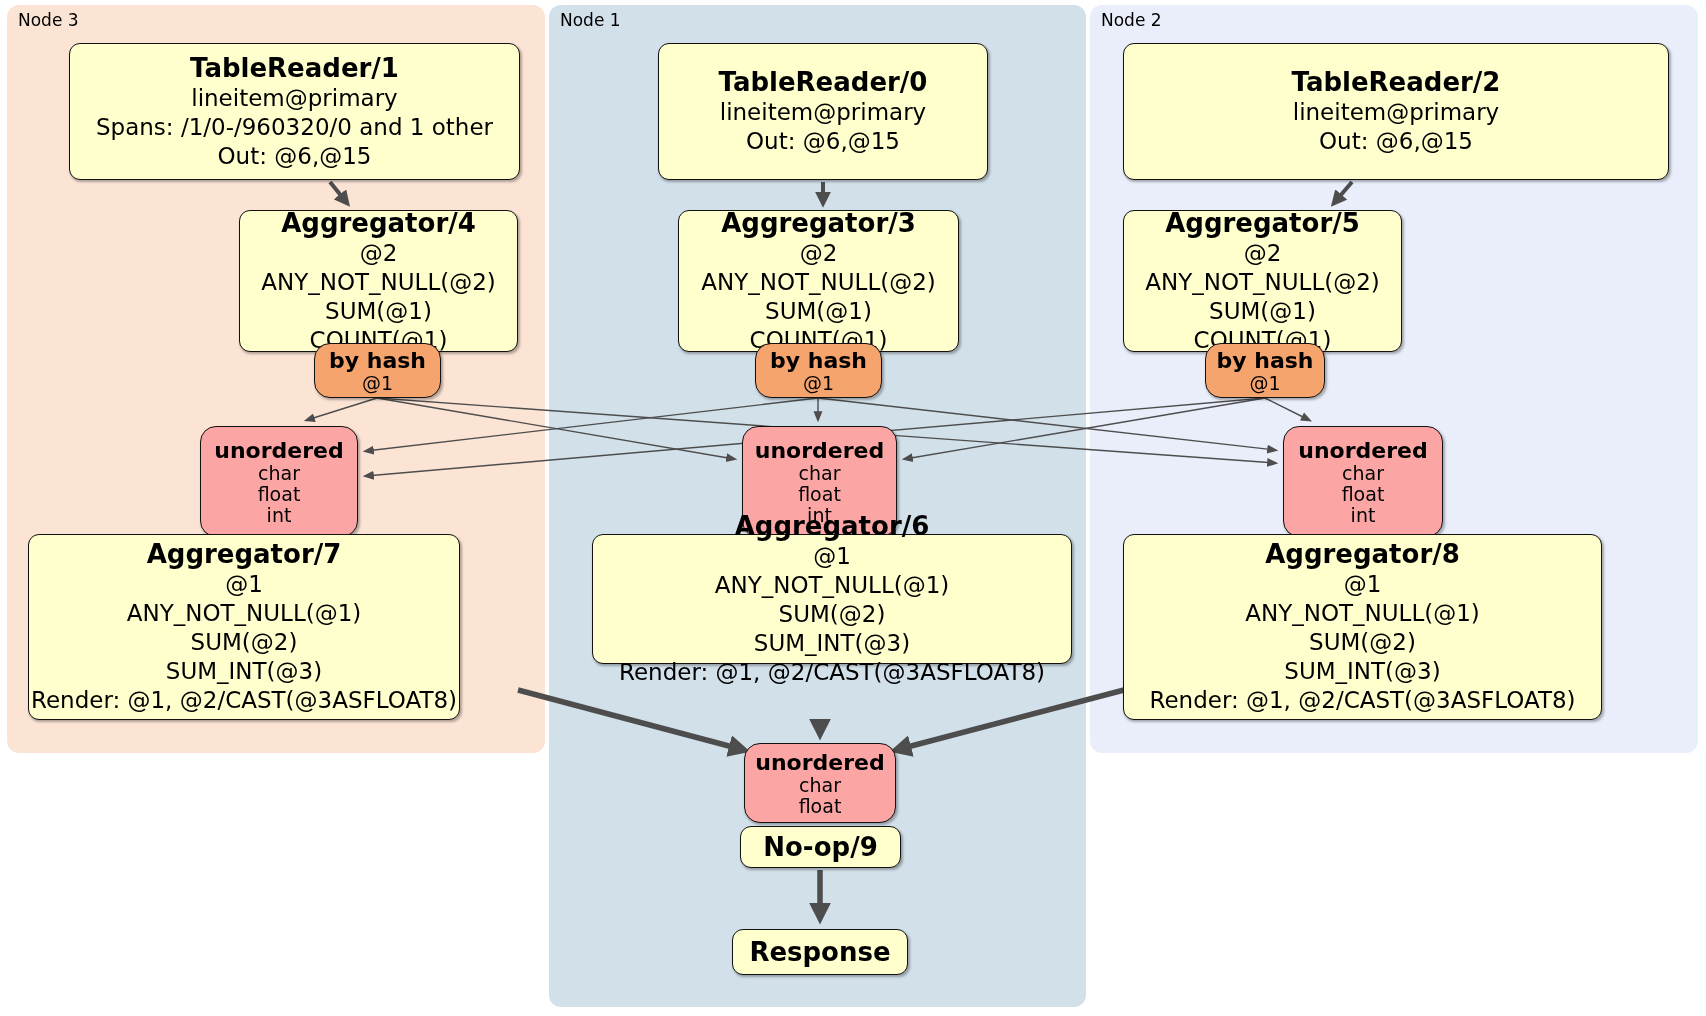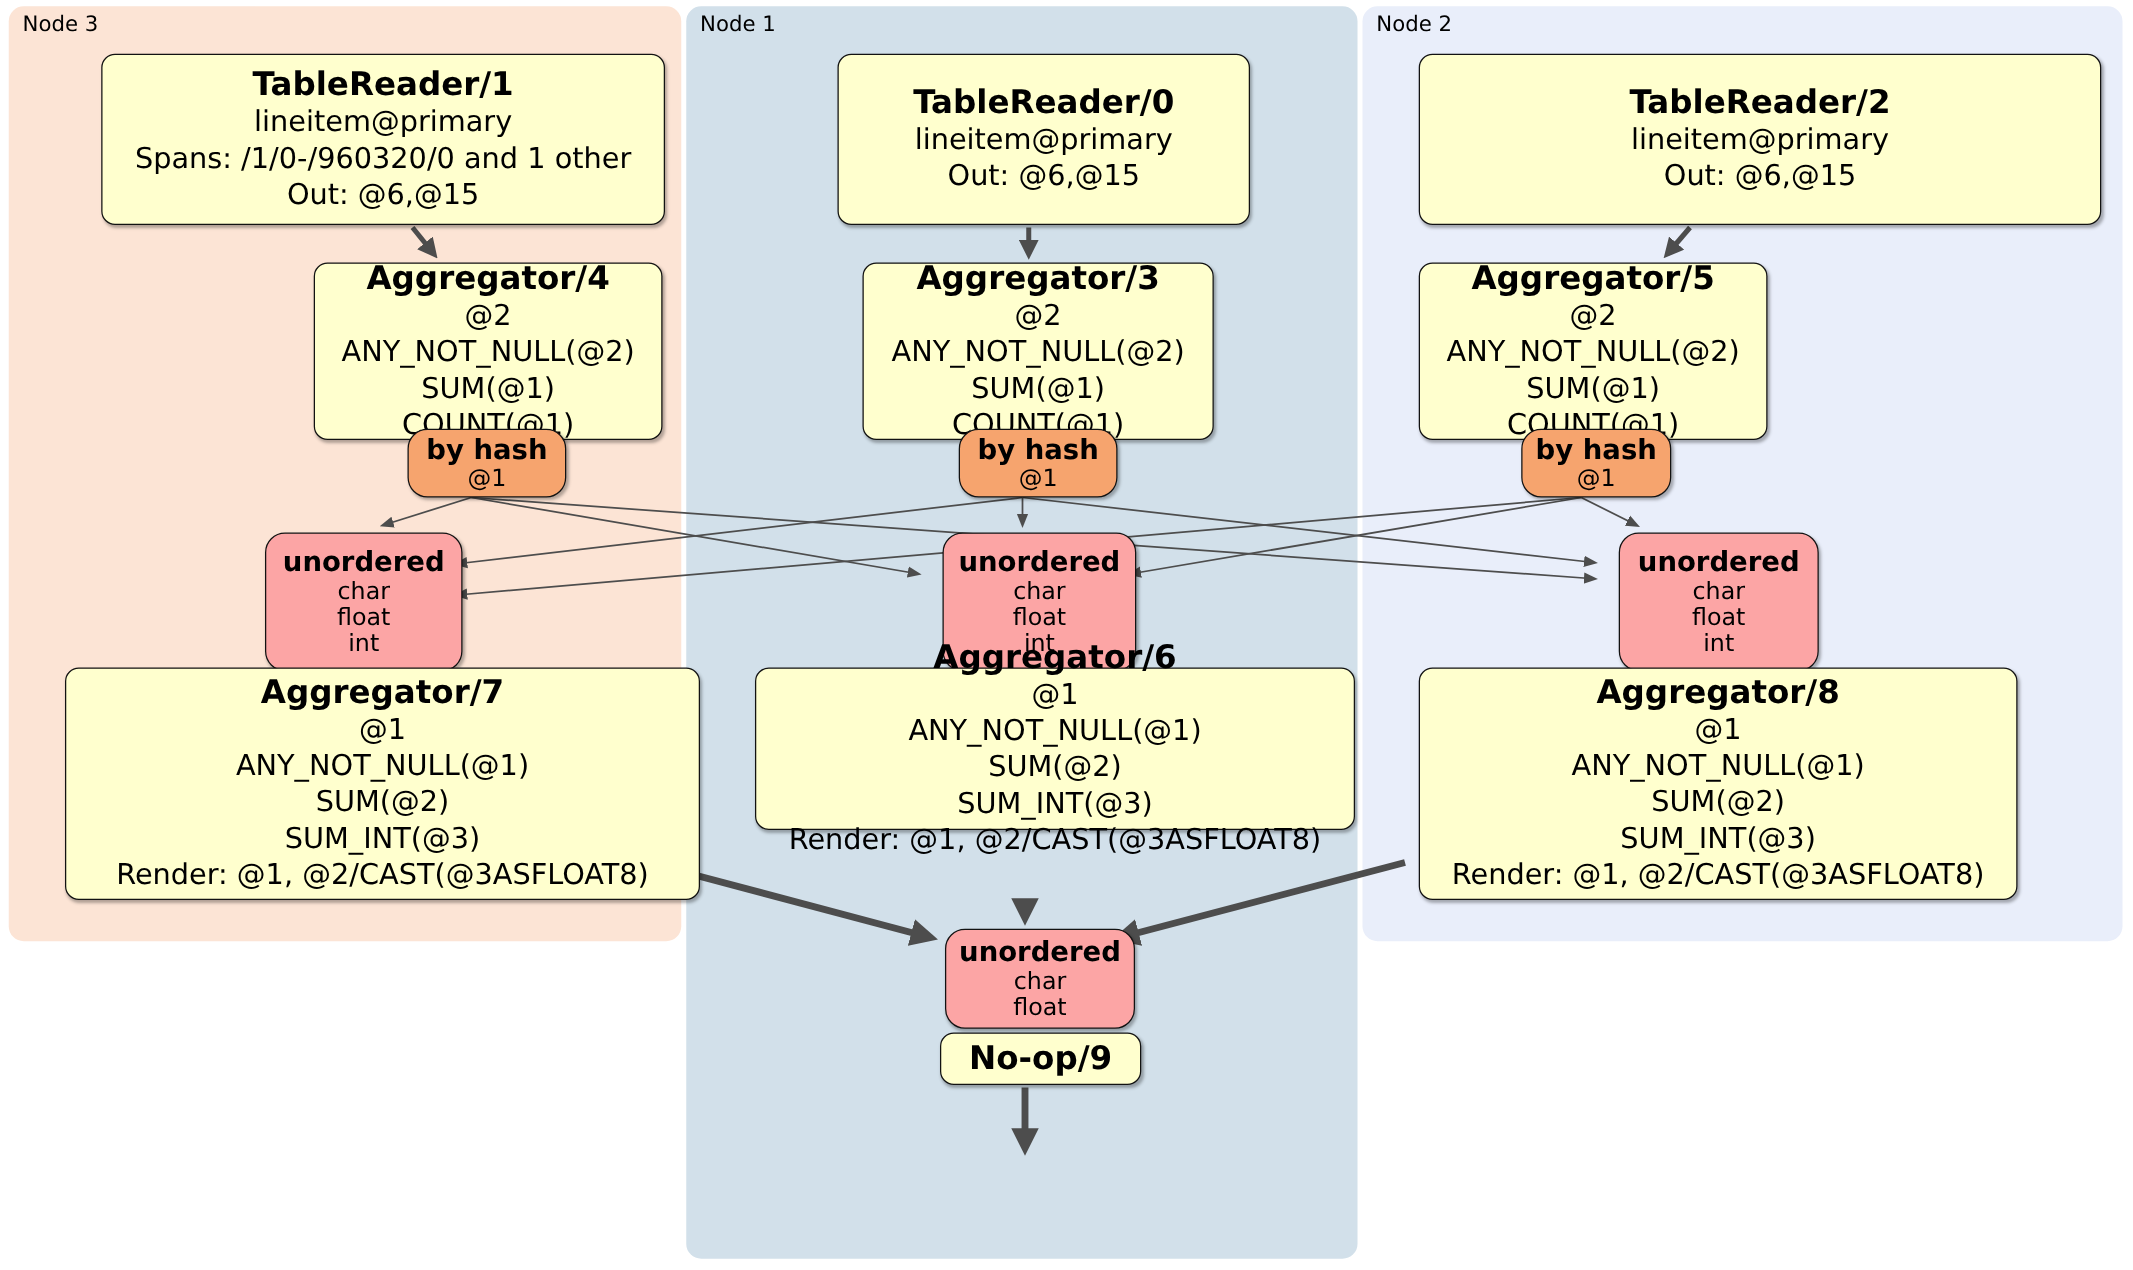--- a/index.html
+++ b/index.html
@@ -6,21 +6,21 @@
   #stage{position:relative;width:1706px;height:1016px;background:#ffffff;overflow:hidden;
          font-family:"DejaVu Sans","Liberation Sans",sans-serif;color:#000;}
   .panel{position:absolute;border-radius:12px;}
   .panel-node3{left:7px;top:5px;width:538px;height:748px;background:#fce4d5;}
   .panel-node1{left:549px;top:5px;width:537px;height:1002px;background:#d2e0ea;}
   .panel-node2{left:1090px;top:5px;width:608px;height:748px;background:#e9eefa;}
   .plabel{position:absolute;font-size:17px;line-height:20px;color:#000;text-align:center;}
   .edges{position:absolute;left:0;top:0;pointer-events:none;}
   .box{position:absolute;border:1.6px solid #121212;display:flex;flex-direction:column;
        justify-content:center;align-items:center;text-align:center;
-       box-shadow:1.5px 2px 2.5px rgba(0,0,0,0.30);box-sizing:border-box;margin-left:12px;}
+       box-shadow:1.5px 2px 2.5px rgba(0,0,0,0.30);box-sizing:border-box;}
   .yellow{background:#ffffce;border-radius:11px;}
   .orange{background:#f6a46e;border-radius:16px;}
   .blue{background:#fca5a5;border-radius:16px;}
   .bt{font-weight:bold;font-size:26px;line-height:31px;white-space:nowrap;}
   .bl{font-size:23px;line-height:29px;white-space:nowrap;}
   .small .bt{font-size:22px;line-height:25px;}
   .small .bl{font-size:19px;line-height:21px;}
 </style>
 </head>
 <body>
@@ -134,21 +134,21 @@
     <div class="bl">float</div>
     <div class="bl">int</div>
   </div>
   <div class="box blue small" style="left:1283px;top:426px;width:160px;height:111px">
     <div class="bt">unordered</div>
     <div class="bl">char</div>
     <div class="bl">float</div>
     <div class="bl">int</div>
   </div>
 
-  <div class="box yellow" style="left:40px;top:534px;width:508px;height:186px">
+  <div class="box yellow" style="left:28px;top:534px;width:432px;height:186px">
     <div class="bt">Aggregator/7</div>
     <div class="bl">@1</div>
     <div class="bl">ANY_NOT_NULL(@1)</div>
     <div class="bl">SUM(@2)</div>
     <div class="bl">SUM_INT(@3)</div>
     <div class="bl">Render: @1, @2/CAST(@3ASFLOAT8)</div>
   </div>
   <div class="box yellow" style="left:592px;top:534px;width:480px;height:130px">
     <div class="bt">Aggregator/6</div>
     <div class="bl">@1</div>
@@ -167,14 +167,17 @@
   </div>
 
   <div class="box blue small" style="left:744px;top:743px;width:152px;height:80px">
     <div class="bt">unordered</div>
     <div class="bl">char</div>
     <div class="bl">float</div>
   </div>
   <div class="box yellow" style="left:740px;top:826px;width:161px;height:42px">
     <div class="bt">No-op/9</div>
   </div>
+  <div class="box yellow" style="left:732px;top:929px;width:176px;height:46px">
+    <div class="bt">Response</div>
+  </div>
 
 </div>
 
 </body></html>

